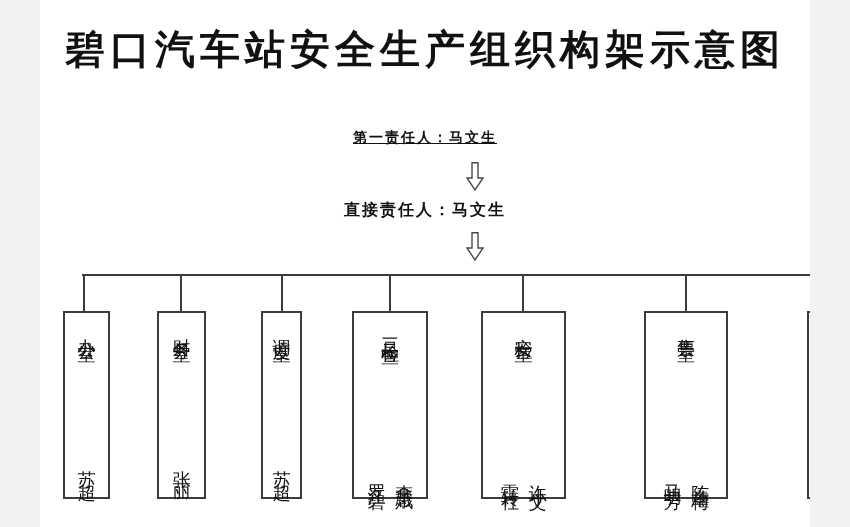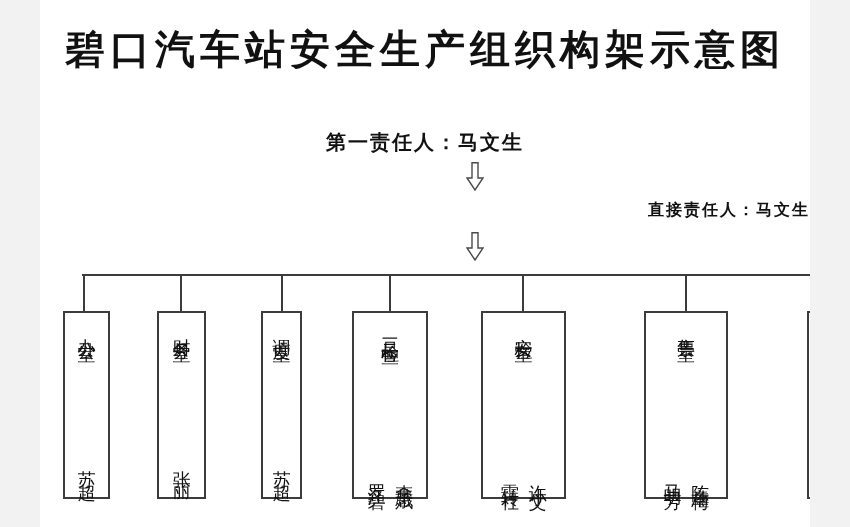--- a/index.html
+++ b/index.html
@@ -19,22 +19,22 @@
     letter-spacing:5px;
     white-space:nowrap;
   }
   .resp-line{
     position:absolute;left:0;right:0;
     text-align:center;
     font-weight:bold;
     letter-spacing:2px;
     white-space:nowrap;
   }
-  .resp-1{top:129px;font-size:20px;}
-  .resp-2{top:200px;font-size:16px;text-align:right;}
+  .resp-1{top:129px;font-size:14px;text-decoration:underline;}
+  .resp-2{top:200px;font-size:16px;}
   .arrow{
     position:absolute;left:426px;width:18px;height:29px;
   }
   .arrow-1{top:162px;}
   .arrow-2{top:232px;}
   .hline{
     position:absolute;top:274px;left:42px;width:754px;height:2px;
     background:#3c3c3c;
   }
   .vline{

